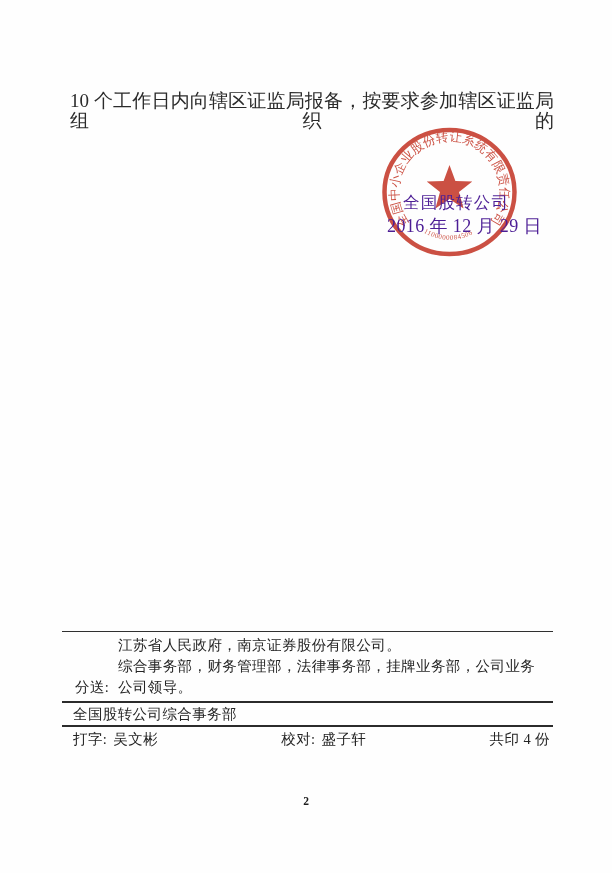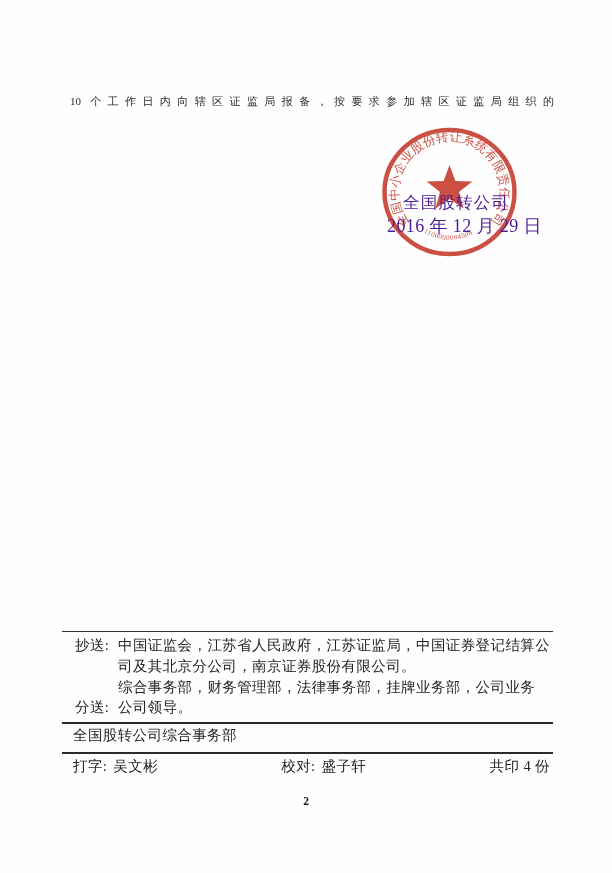--- a/index.html
+++ b/index.html
@@ -8,21 +8,21 @@
     width:612px; height:873px;
     background:#fefefe;
     font-family:"Liberation Serif","DejaVu Serif",serif;
     color:#262626;
     overflow:hidden;
   }
   
   .body-line {
     position:absolute;
     left:70px; width:484px;
-    font-size:11px; line-height:20px;
+    font-size:19px; line-height:20px;
     color:#2a2a2a;
     white-space:nowrap;
   }
   .body-line.l1 {
     top:91px;
     white-space:normal;
     text-align:justify;
     text-align-last:justify;
     text-justify:inter-character;
   }
@@ -37,21 +37,21 @@
   .sig.date { left:387px; top:214px; font-size:18px; letter-spacing:0.4px; }
 
   
   .footer { position:absolute; left:62px; top:631px; width:491px; font-size:14.5px; letter-spacing:0.4px; color:#242424; }
   .rule-1 { border-top:1.8px solid #303030; }
   .rule-2 { border-top:2.4px solid #2b2b2b; margin-top:1px; }
   .rule-3 { border-top:2px solid #2b2b2b; }
   .f-rows { padding-top:3px; padding-bottom:3px; }
   .f-row { position:relative; padding-left:56px; line-height:20.8px; white-space:nowrap; }
   .f-label { position:absolute; left:13px; top:0; }
-  .issuer-row { display:flex; justify-content:space-between; align-items:flex-end; line-height:18px; padding:2px 2px 8px 11px; white-space:nowrap; }
+  .issuer-row { display:flex; justify-content:space-between; align-items:flex-end; line-height:18px; padding:2px 2px 2px 11px; white-space:nowrap; }
   .typist-row { display:flex; justify-content:space-between; align-items:baseline; line-height:19px; padding:3px 3px 0 11px; white-space:nowrap; }
   .pair .lbl { margin-right:6px; }
 
   .page-num {
     position:absolute; left:0; top:795px; width:100%;
     text-align:center; font-size:11.5px; font-weight:bold; color:#1d1d1d;
   }
 
   .seal-ring-text { font-family:"Liberation Serif","DejaVu Serif",serif; font-size:12.4px; letter-spacing:0.2px; fill:#c5392a; }
   .seal-serial    { font-family:"Liberation Serif","DejaVu Serif",serif; font-size:7px; letter-spacing:0.5px; fill:#c5392a; }
@@ -79,25 +79,21 @@
   </svg>
 
   <div class="sig org">全国股转公司</div>
   <div class="sig date">2016 年 12 月 29 日</div>
 
   <div class="footer">
     <div class="rule-1"></div>
 
     <div class="f-rows">
       <div class="f-row">
-        <span class="f-label">抄送:</span>
-        <span>中国证监会，江苏省人民政府，江苏证监局，中国证券登记结算公</span>
-      </div>
-      <div class="f-row">
-        <span>司及其北京分公司，南京证券股份有限公司。</span>
+        <span>江苏省人民政府，南京证券股份有限公司。</span>
       </div>
       <div class="f-row">
         <span>综合事务部，财务管理部，法律事务部，挂牌业务部，公司业务</span>
       </div>
       <div class="f-row">
         <span class="f-label">分送:</span>
         <span>公司领导。</span>
       </div>
     </div>
 

